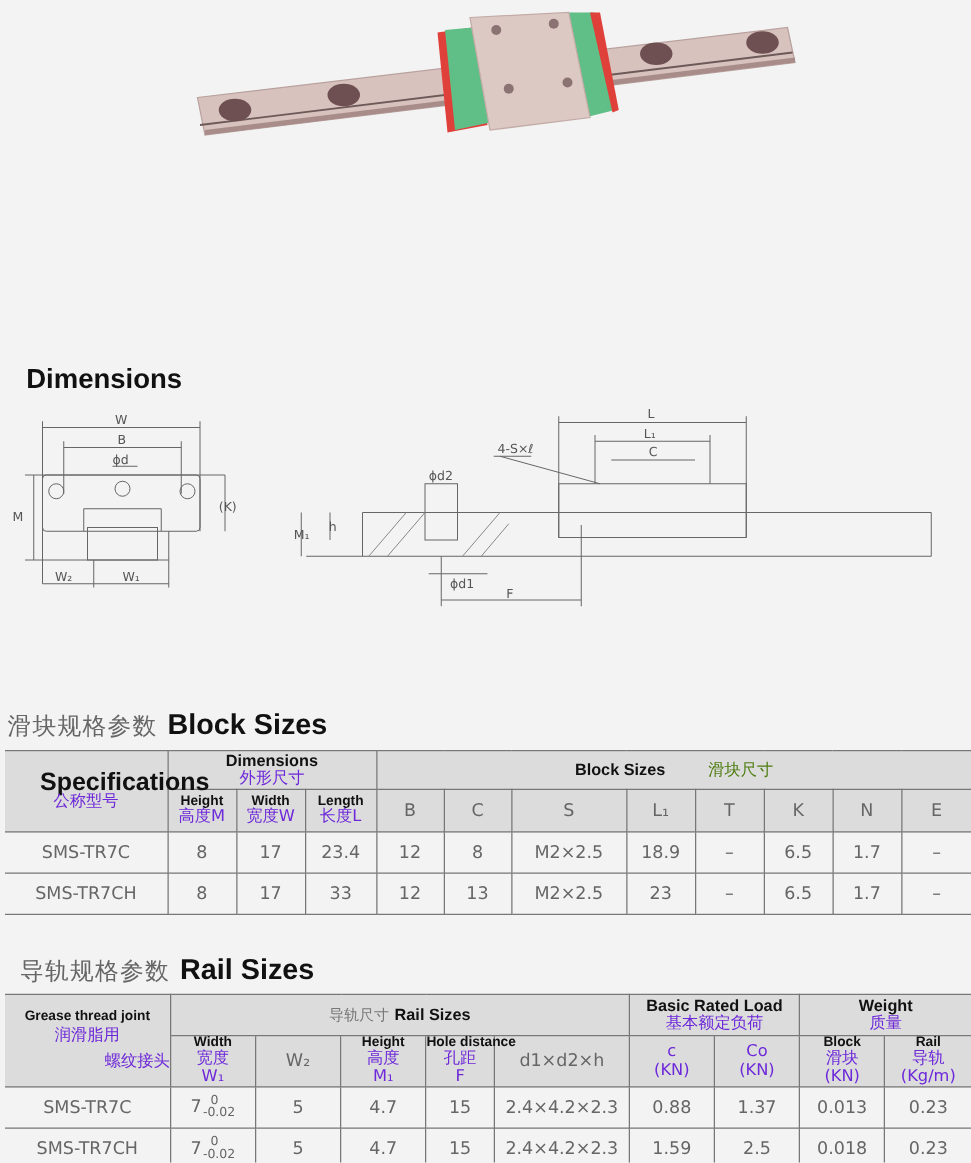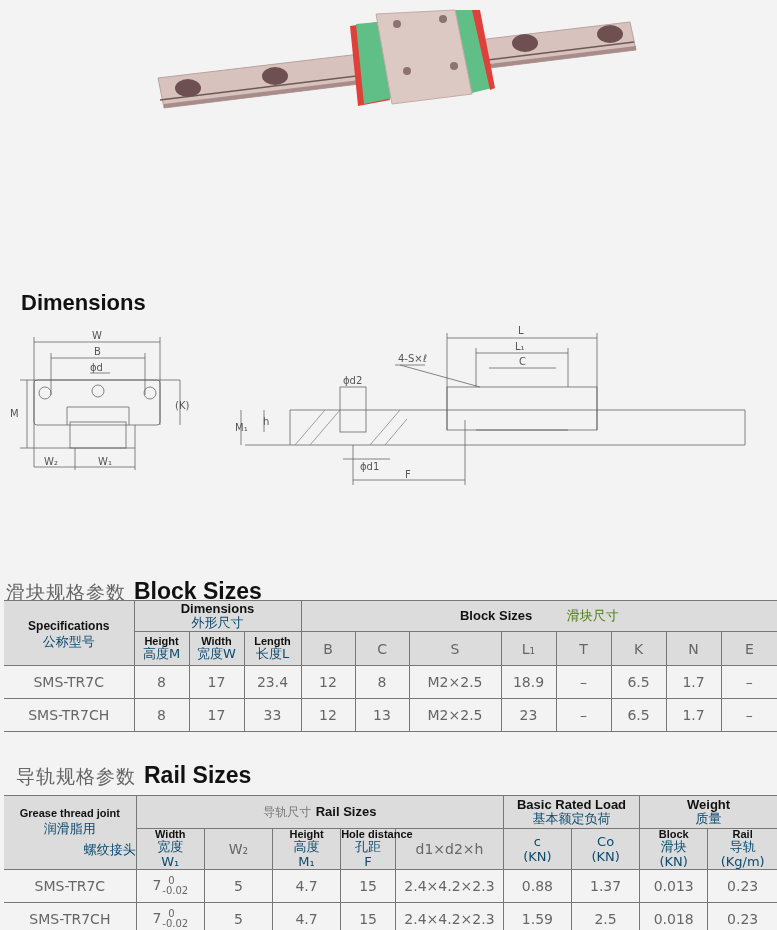--- a/index.html
+++ b/index.html
@@ -10,21 +10,21 @@
   .diag1{left:10px;top:325px;width:210px;height:160px;}
   .diag2{left:235px;top:315px;width:540px;height:185px;}
   .sec-title{font-size:20px;color:#555;white-space:nowrap;}
   .sec-title .cn{font-size:19px;letter-spacing:1px;color:#666;}
   .sec-title .en{font-size:23px;font-weight:bold;color:#111;margin-left:8px;font-family:"Liberation Sans","DejaVu Sans",sans-serif;}
   table{border-collapse:collapse;position:absolute;table-layout:fixed;}
   td{border:1px solid #777;text-align:center;font-size:14px;color:#666;padding:0;height:32px;}
   tr.hdr td{background:#dcdcdc;}
   .bold{font-weight:bold;color:#111;font-size:13px;display:block;line-height:12px;font-family:"Liberation Sans","DejaVu Sans",sans-serif;}
   .bold.sm{font-size:11px;line-height:10px;}
-  .cn-sm{font-size:13px;color:#0c4a6e;display:block;line-height:15px;}
+  .cn-sm{font-size:13px;color:#6d28d9;display:block;line-height:15px;}
   .tol{display:inline-flex;flex-direction:column;font-size:10px;line-height:10px;vertical-align:middle;margin-left:1px;text-align:left;}
   .tol span:first-child{padding-left:6px;}
   .noborderL{border-left:none;}
   .noborderR{border-right:none;}
 </style>
 </head>
 <body>
 
 <div class="abs photo">
   <svg width="510" height="130" viewBox="0 0 510 130">
@@ -126,21 +126,21 @@
     <text x="284" y="50">C</text>
     <text x="163" y="47">4-S×ℓ</text>
     <text x="108" y="69">ϕd2</text>
     <text x="28" y="110">h</text>
     <text x="0" y="116">M₁</text>
     <text x="125" y="155">ϕd1</text>
     <text x="170" y="163">F</text>
   </svg>
 </div>
 
-<div class="abs sec-title" style="left:6px;top:578px;">
+<div class="abs sec-title" style="left:6px;top:566px;">
   <span class="cn">滑块规格参数</span><span class="en">Block Sizes</span>
 </div>
 
 <table style="left:4px;top:600px;width:773px;">
   <colgroup>
     <col style="width:130px">
       <col style="width:55px">
       <col style="width:55px">
       <col style="width:57px">
     <col style="width:54px">
@@ -148,21 +148,21 @@
       <col style="width:92px">
       <col style="width:55px">
     <col style="width:55px">
       <col style="width:55px">
       <col style="width:55px">
       <col style="width:56px">
   </colgroup>
   <tbody>
       <tr class="hdr">
     <td rowspan="2" class="noborderL" style="height:64px;">
-      <span class="bold" style="font-size:12px;line-height:16px;">Specifications</span>
+      <span class="bold" style="font-size:20px;line-height:16px;padding-left:28px;">Specifications</span>
       <span class="cn-sm">公称型号</span>
     </td>
     <td colspan="3" style="height:30px;">
       <span class="bold">Dimensions</span>
       <span class="cn-sm">外形尺寸</span>
     </td>
     <td colspan="8" class="noborderR" style="height:30px;">
       <span class="bold" style="display:inline;">Block Sizes</span>
       <span style="margin-left:30px;font-size:13px;color:#4d7c0f;">滑块尺寸</span>
     </td>

